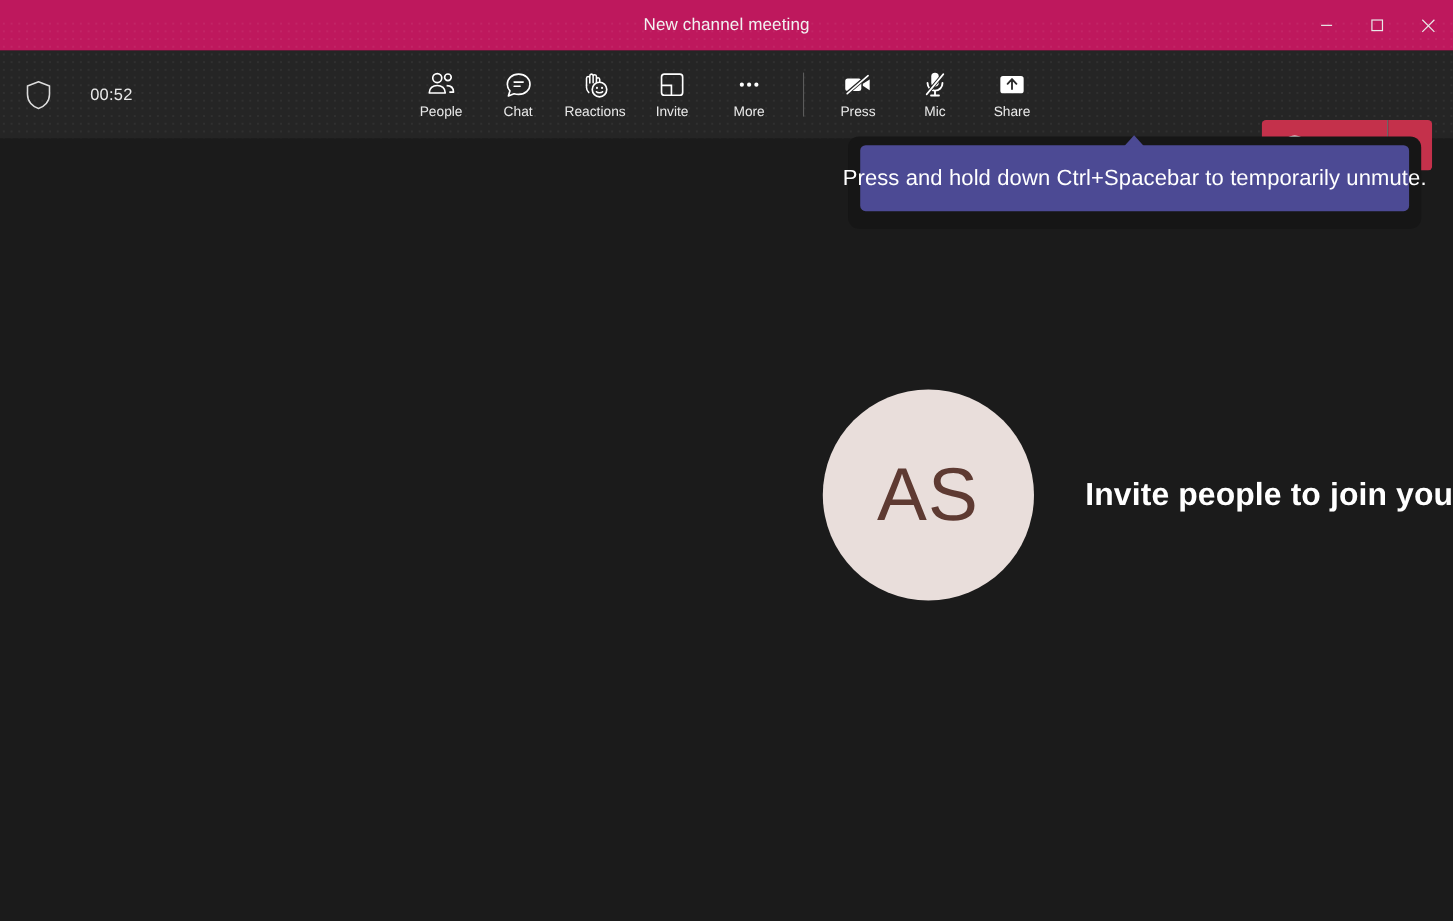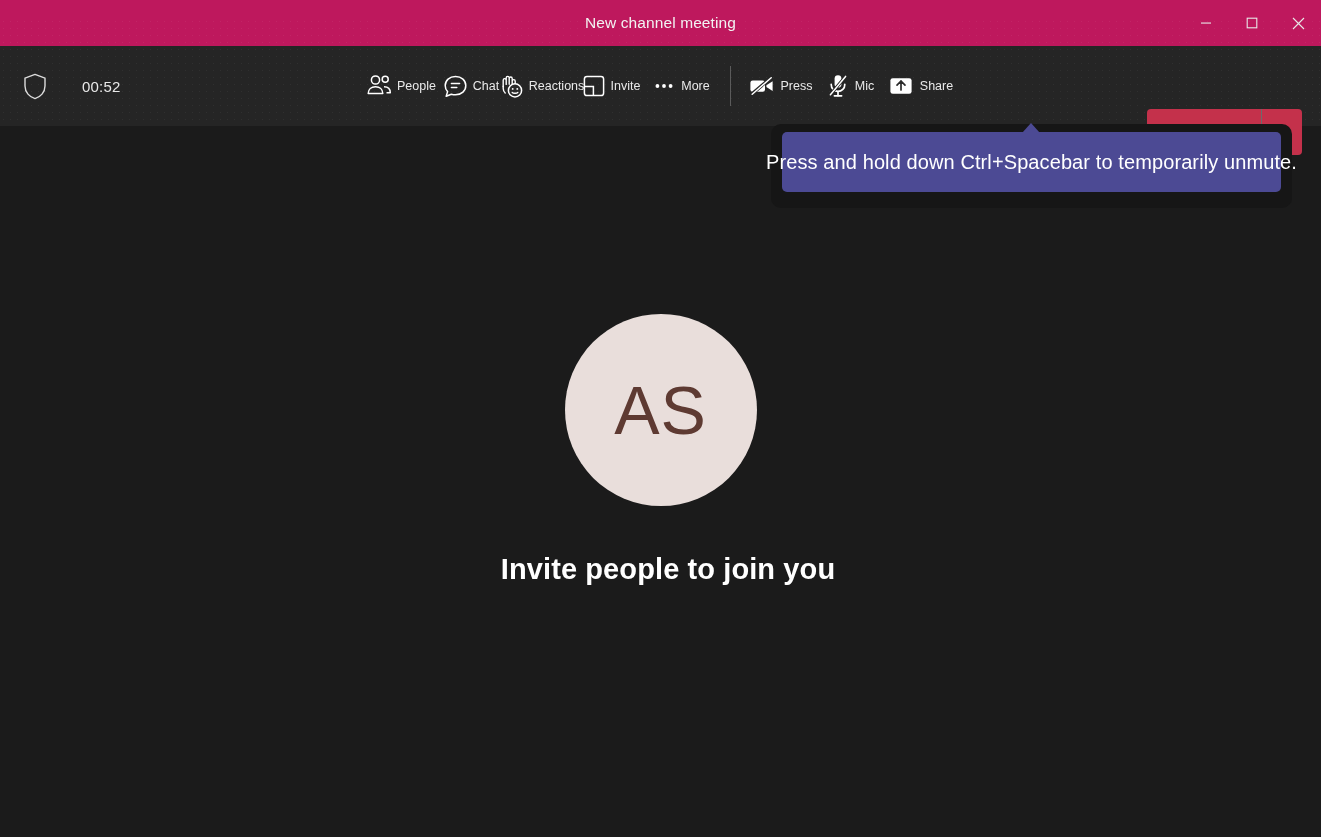--- a/index.html
+++ b/index.html
@@ -98,21 +98,21 @@
     justify-content: center;
     gap: 0px;
     pointer-events: none;
   }
   .tb-group { display: flex; align-items: center; pointer-events: auto; }
 
   .tb-item {
     width: 70px;
     height: 62px;
     display: flex;
-    flex-direction: row;
+    flex-direction: column;
     align-items: center;
     justify-content: center;
     gap: 5px;
     border-radius: 4px;
     cursor: default;
     pointer-events: auto;
   }
   .tb-icon {
     height: 26px;
     display: flex;
@@ -218,23 +218,23 @@
     width: 1321px;
     height: 711px;
     background: #1b1b1b;
   }
   .stage-inner {
     position: absolute;
     top: 0; left: 0;
     width: 1321px;
     height: 648px;
     display: flex;
-    flex-direction: column;
-    align-items: center;
-    justify-content: center;
+    flex-direction: row;
+    align-items: center;
+    justify-content: flex-end;
     gap: 47px;
   }
   .avatar {
     width: 192px;
     height: 192px;
     border-radius: 50%;
     background: #e9dedb;
     display: flex;
     align-items: center;
     justify-content: center;
@@ -244,21 +244,20 @@
     font-weight: normal;
     color: #5e3a32;
     letter-spacing: 1px;
     line-height: 1;
   }
   .invite-heading {
     font-size: 29px;
     font-weight: bold;
     color: #ffffff;
     letter-spacing: 0.1px;
-    margin-left: 15px;
   }
 </style>
 </head>
 <body>
 
 <div id="app">
 
   <div class="titlebar">
     <div class="titlebar-dots"></div>
     <div class="title-text">New channel meeting</div>

